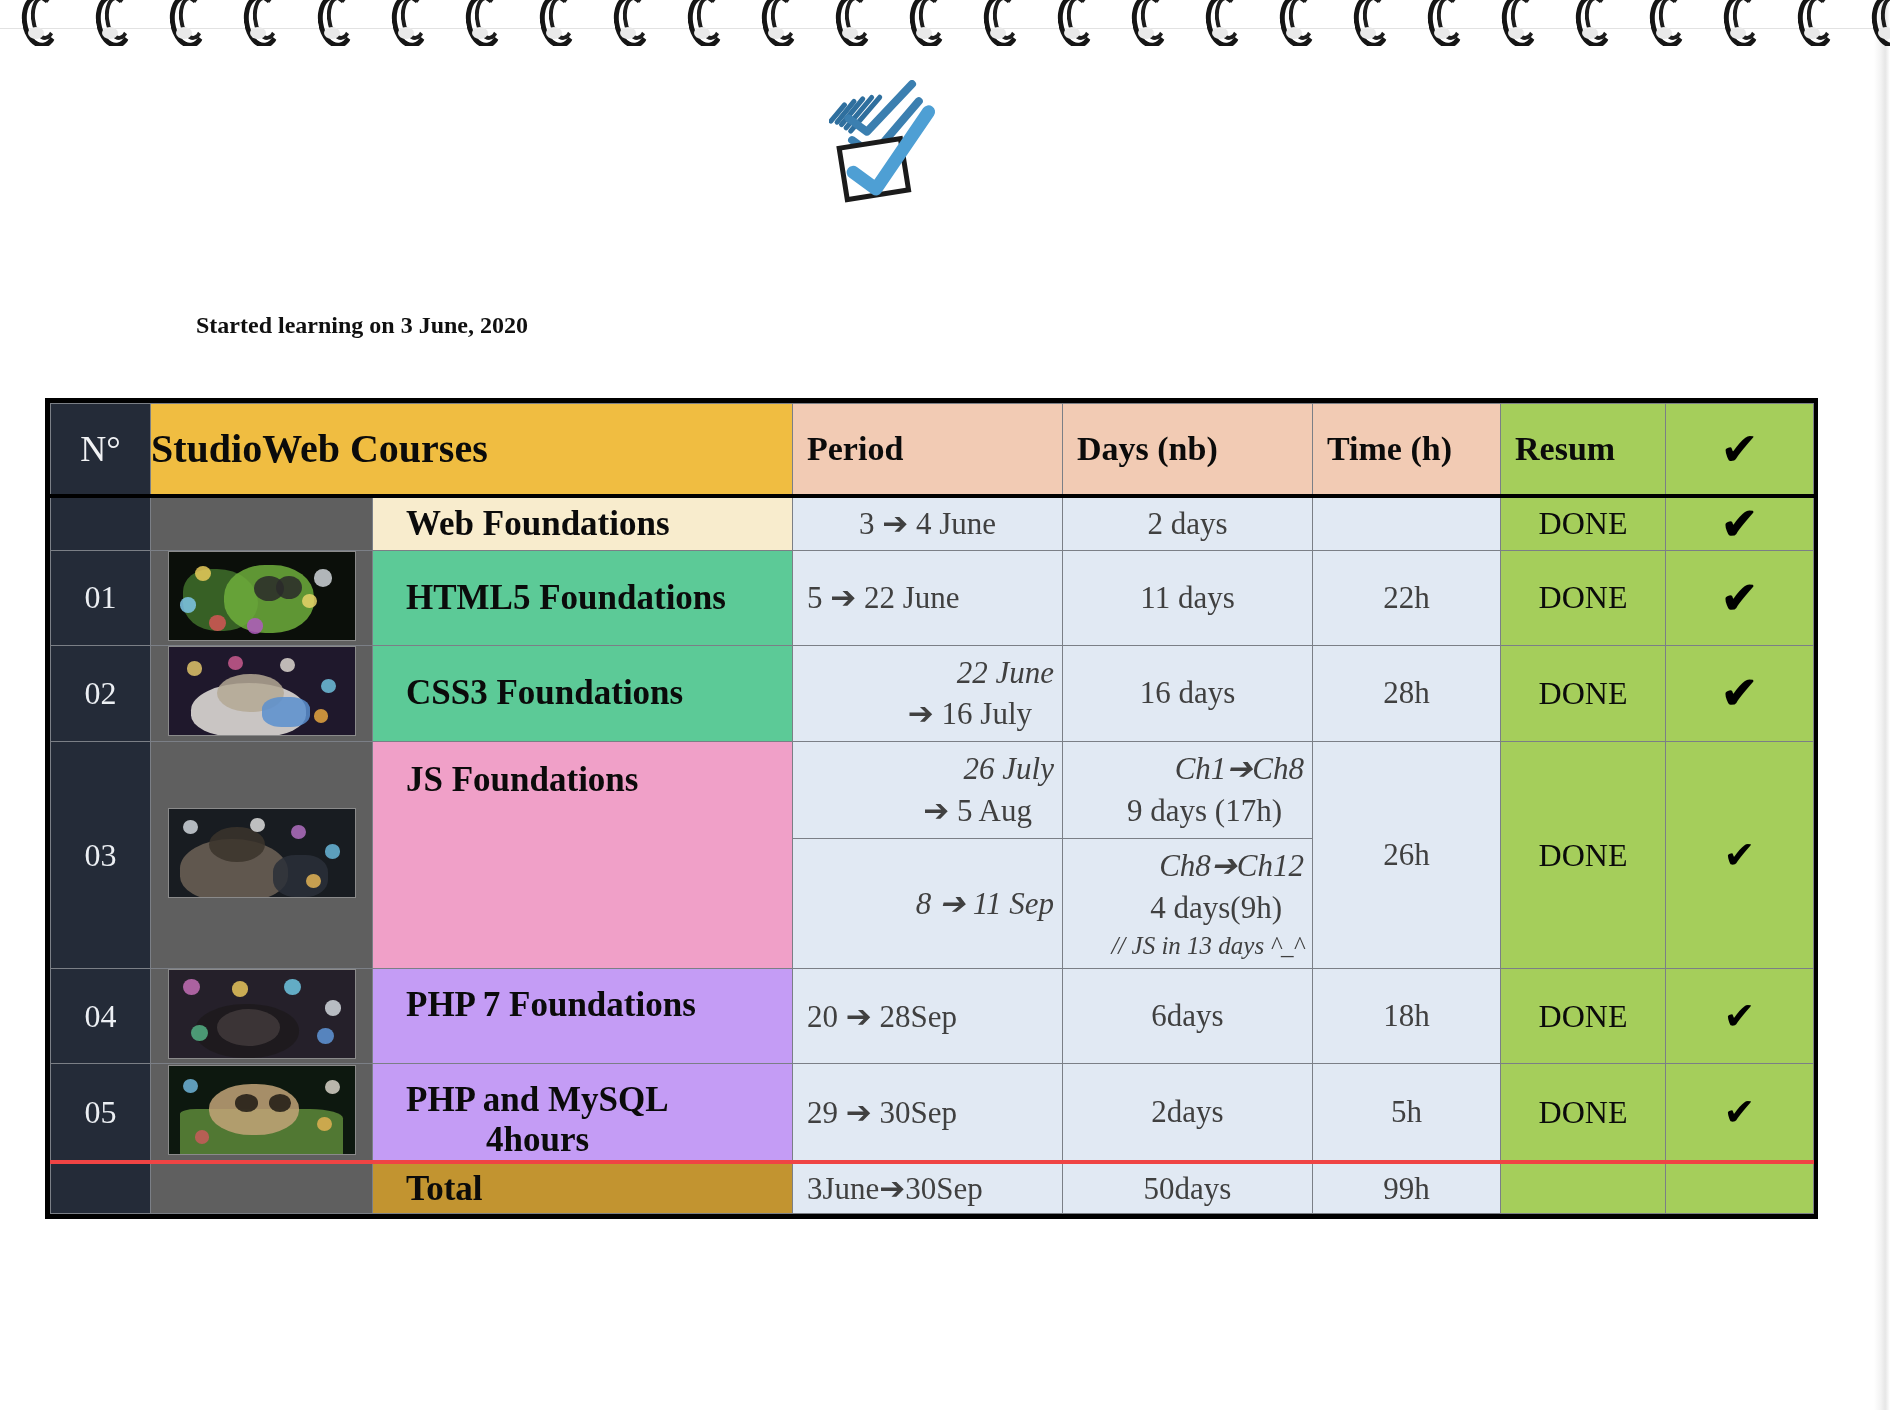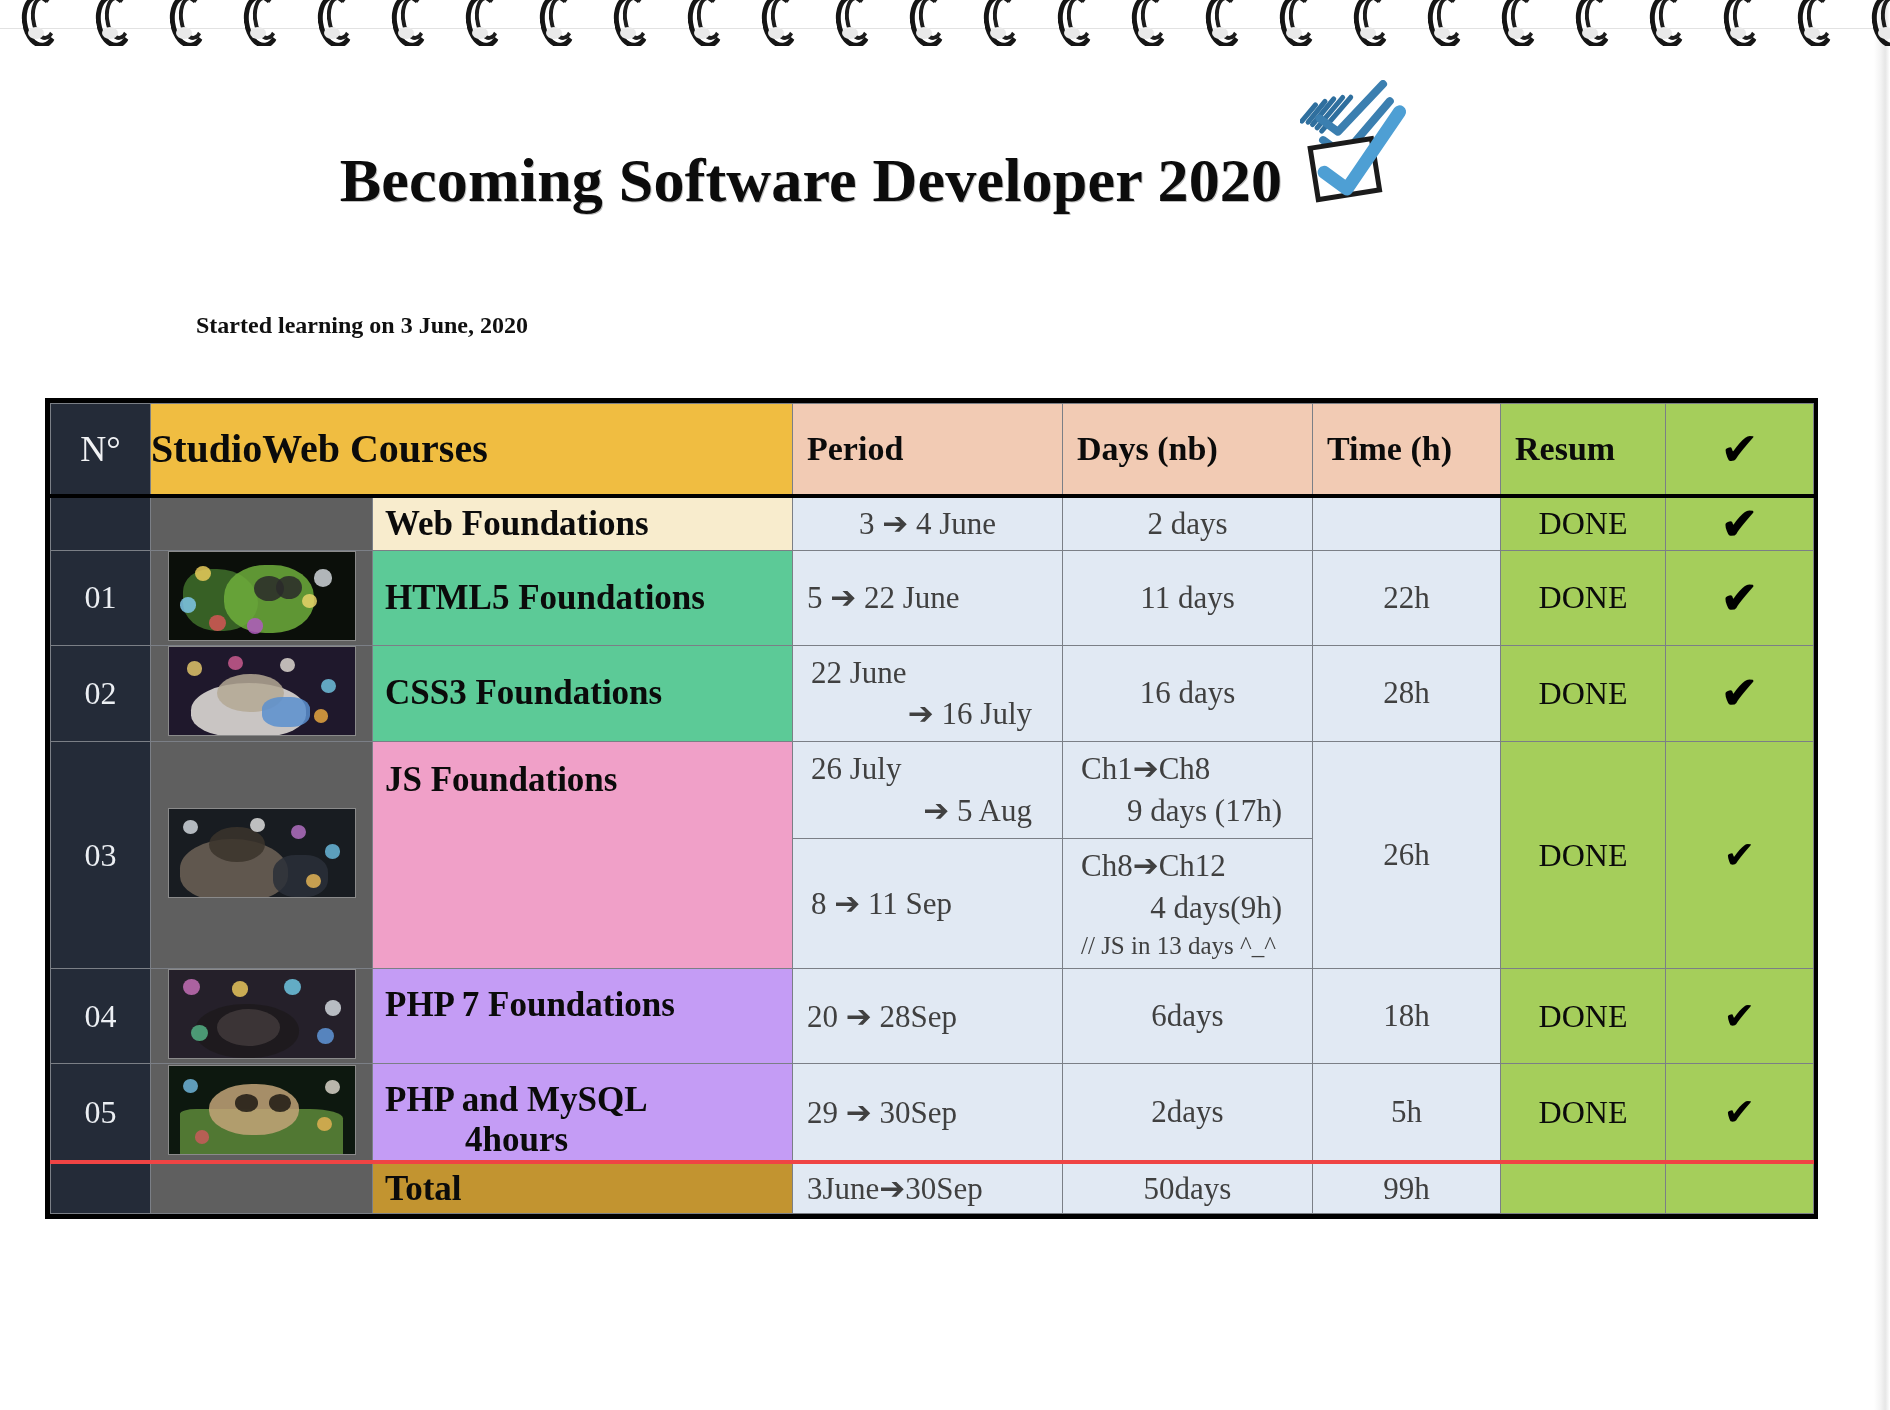--- a/index.html
+++ b/index.html
@@ -126,36 +126,36 @@
     width:186px;height:88px;display:inline-block;
     border:1px solid #8a8a8a;
     position:relative;overflow:hidden;
     background:#0b0f0a;
   }
   .thumb .blobs{position:absolute;inset:0;}
   .thumb .b{position:absolute;border-radius:50%;opacity:.85;}
 
   .course-cell{
     font-size:35px;font-weight:bold;color:#0b0b0b;
-    text-align:left;padding-left:12px;
+    text-align:left;padding-left:33px;
   }
   .bg-cream  {background:#f8eccd;}
   .bg-teal   {background:#5cca97;}
   .bg-pink   {background:#f0a0c8;}
   .bg-purple {background:#c49cf5;}
   .bg-gold   {background:#c29430;margin-left:22px;}
 
   .data-cell{
     background:#e1e9f3;color:#404040;font-size:31px;
     text-align:center;padding:6px 8px;
   }
   .data-cell.left{text-align:left;padding-left:14px;}
   .data-cell .ln{display:block;line-height:1.35;}
   .data-cell .ln.r{text-align:right;padding-right:22px;}
-  .data-cell .ln.l{text-align:left;padding-left:10px;}
+  .data-cell .ln.l{text-align:right;padding-left:10px;font-style:italic;}
   .data-cell .small{font-size:25px;}
 
   .resum-cell{
     background:#a5ce5b;color:#0b0b0b;font-size:32px;text-align:center;
   }
   .check-cell{
     background:#a5ce5b;color:#000;text-align:center;
     font-size:44px;font-weight:bold;
   }
   .check-cell.thin{font-size:38px;font-weight:normal;}
@@ -298,21 +298,20 @@
       <div class="ring" style="left: 1872px;">
         <span class="outer"></span>
         <span class="inner"></span>
         <span class="bead"></span>
       </div>
     </div>
 </div>
 <div class="page-edge"></div>
 
 <div class="title-wrap">
-  <div class="title">Becoming Software Developer 2020</div>
   <div class="title-icon">
     <svg viewBox="0 0 150 125" width="150" height="125">
       <g transform="rotate(-9 75 62)">
         <g stroke="#2f6f9e" stroke-width="5" fill="none" stroke-linecap="round">
           <path d="M22 16 L6 30"></path>
             <path d="M32 14 L12 32"></path>
           <path d="M41 13 L16 35"></path>
             <path d="M50 13 L20 39"></path>
           <path d="M58 14 L24 43"></path>
         </g>

